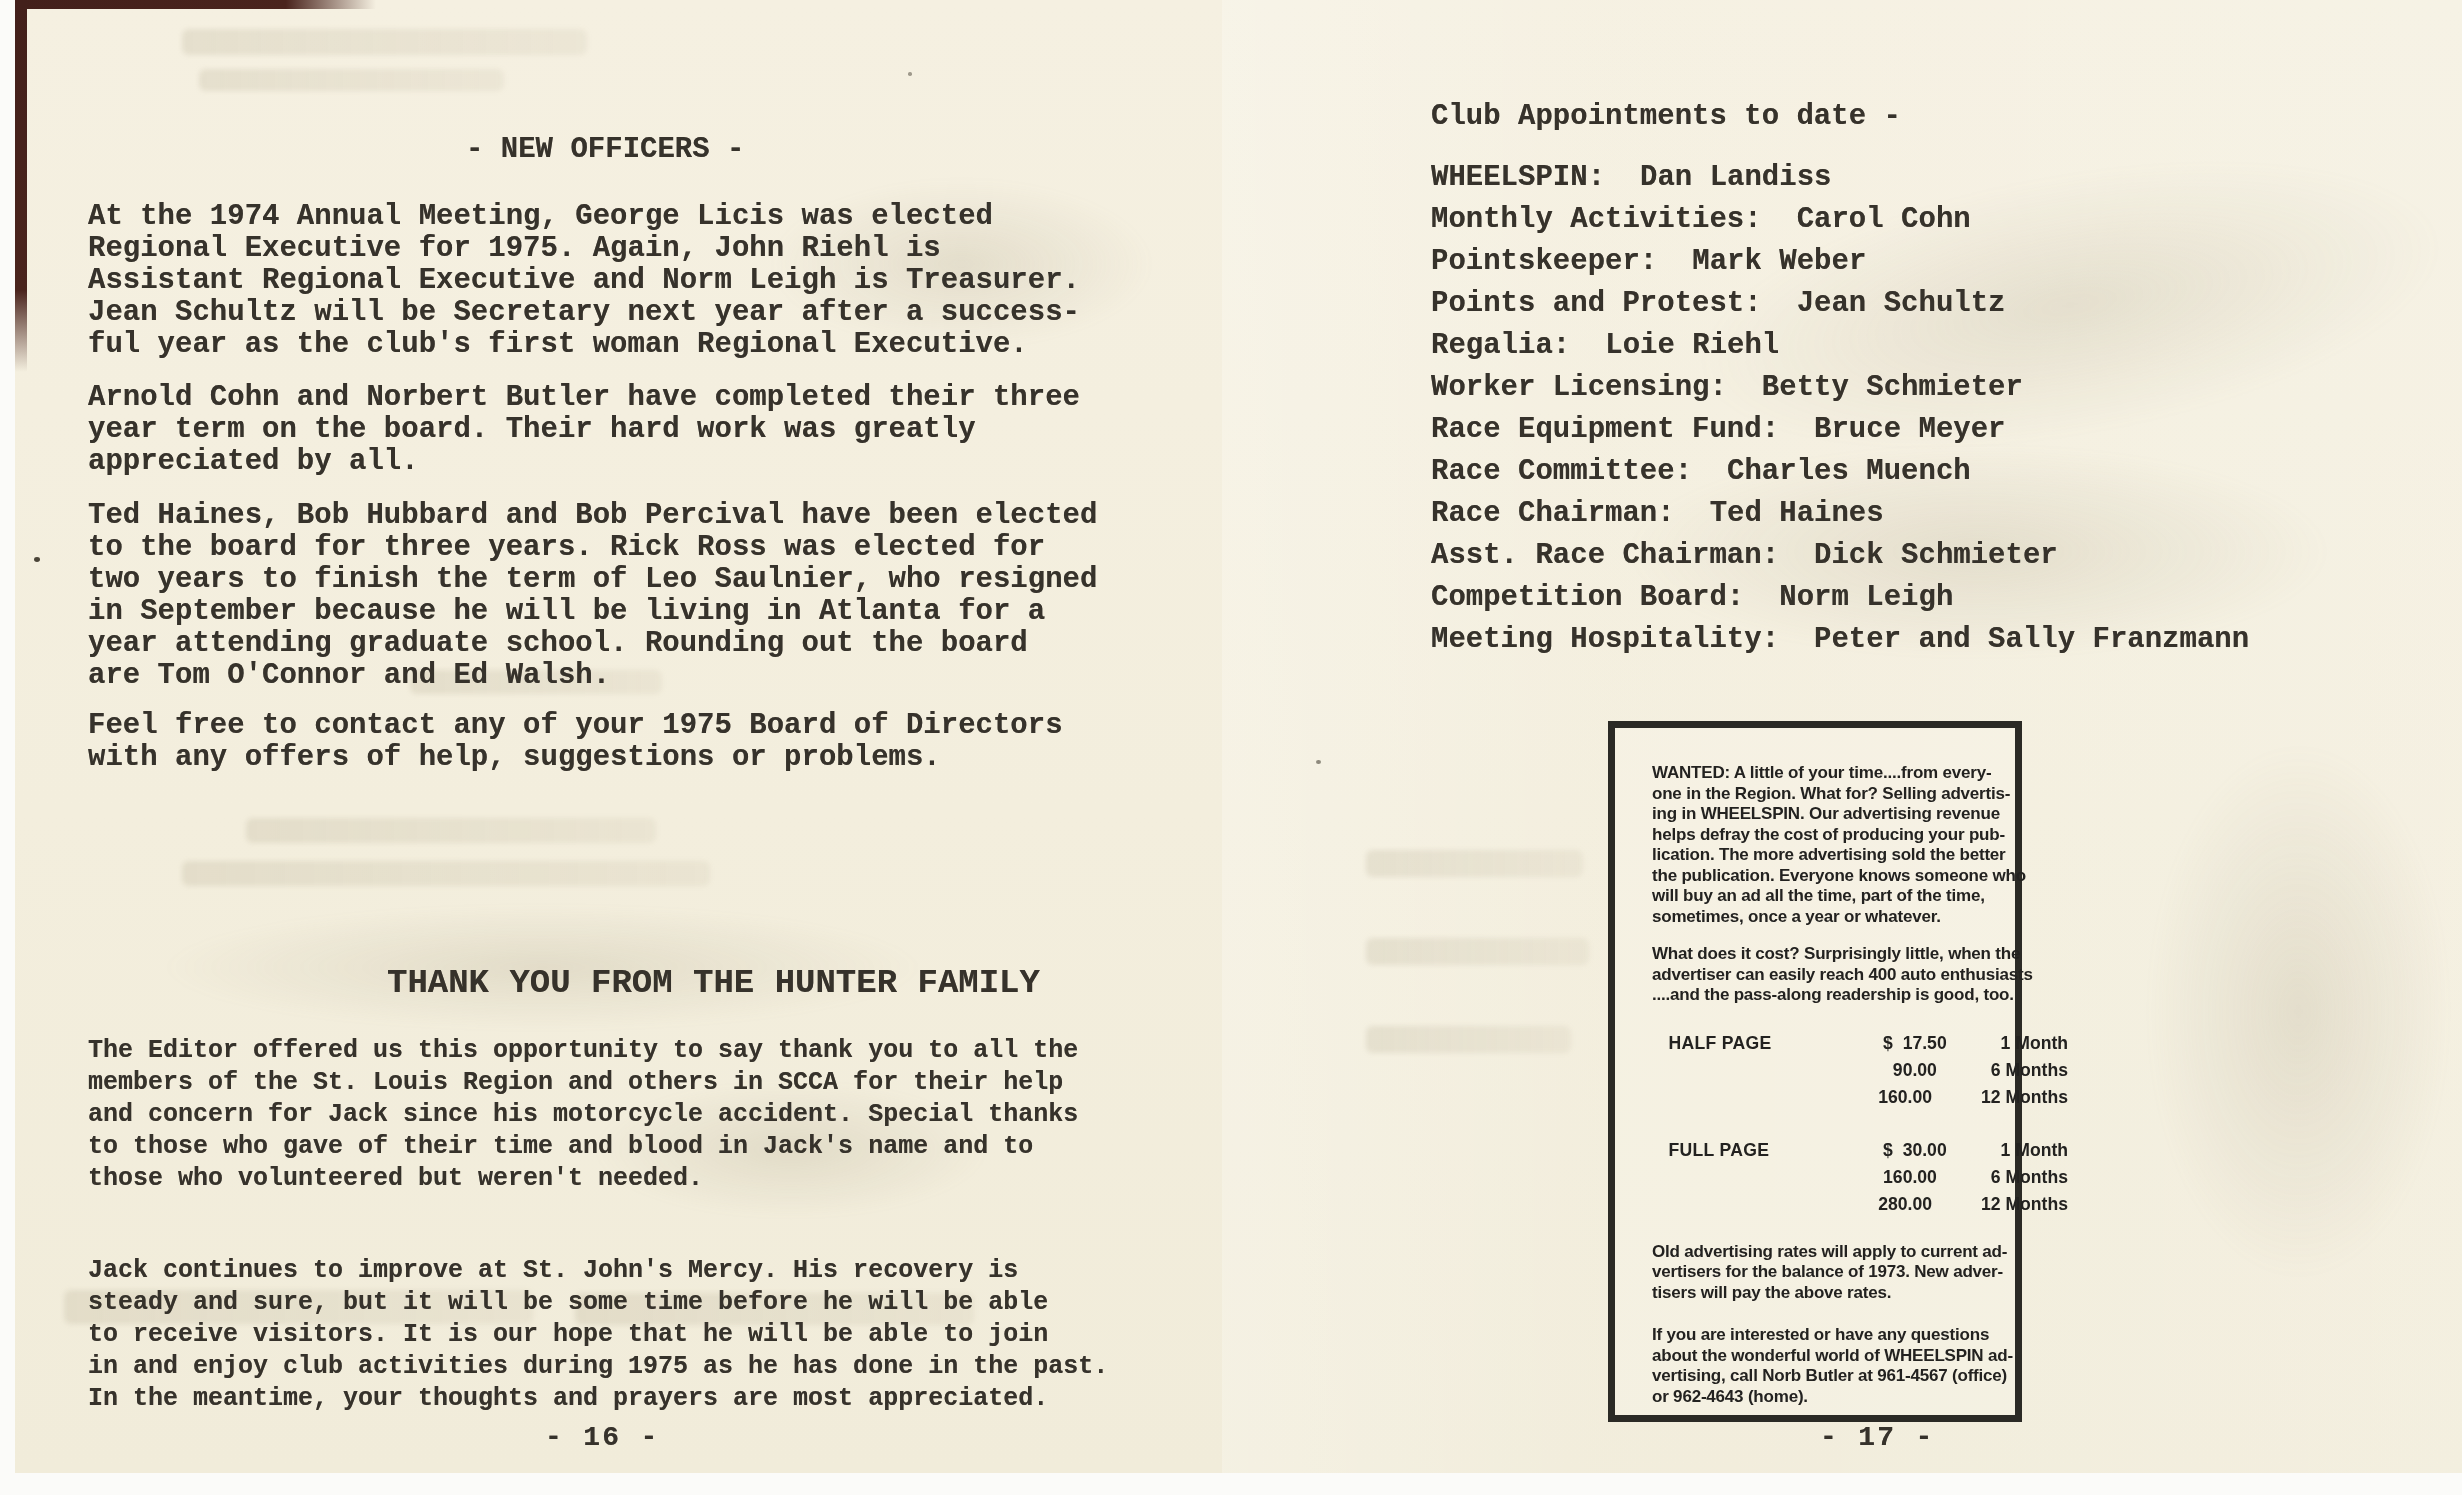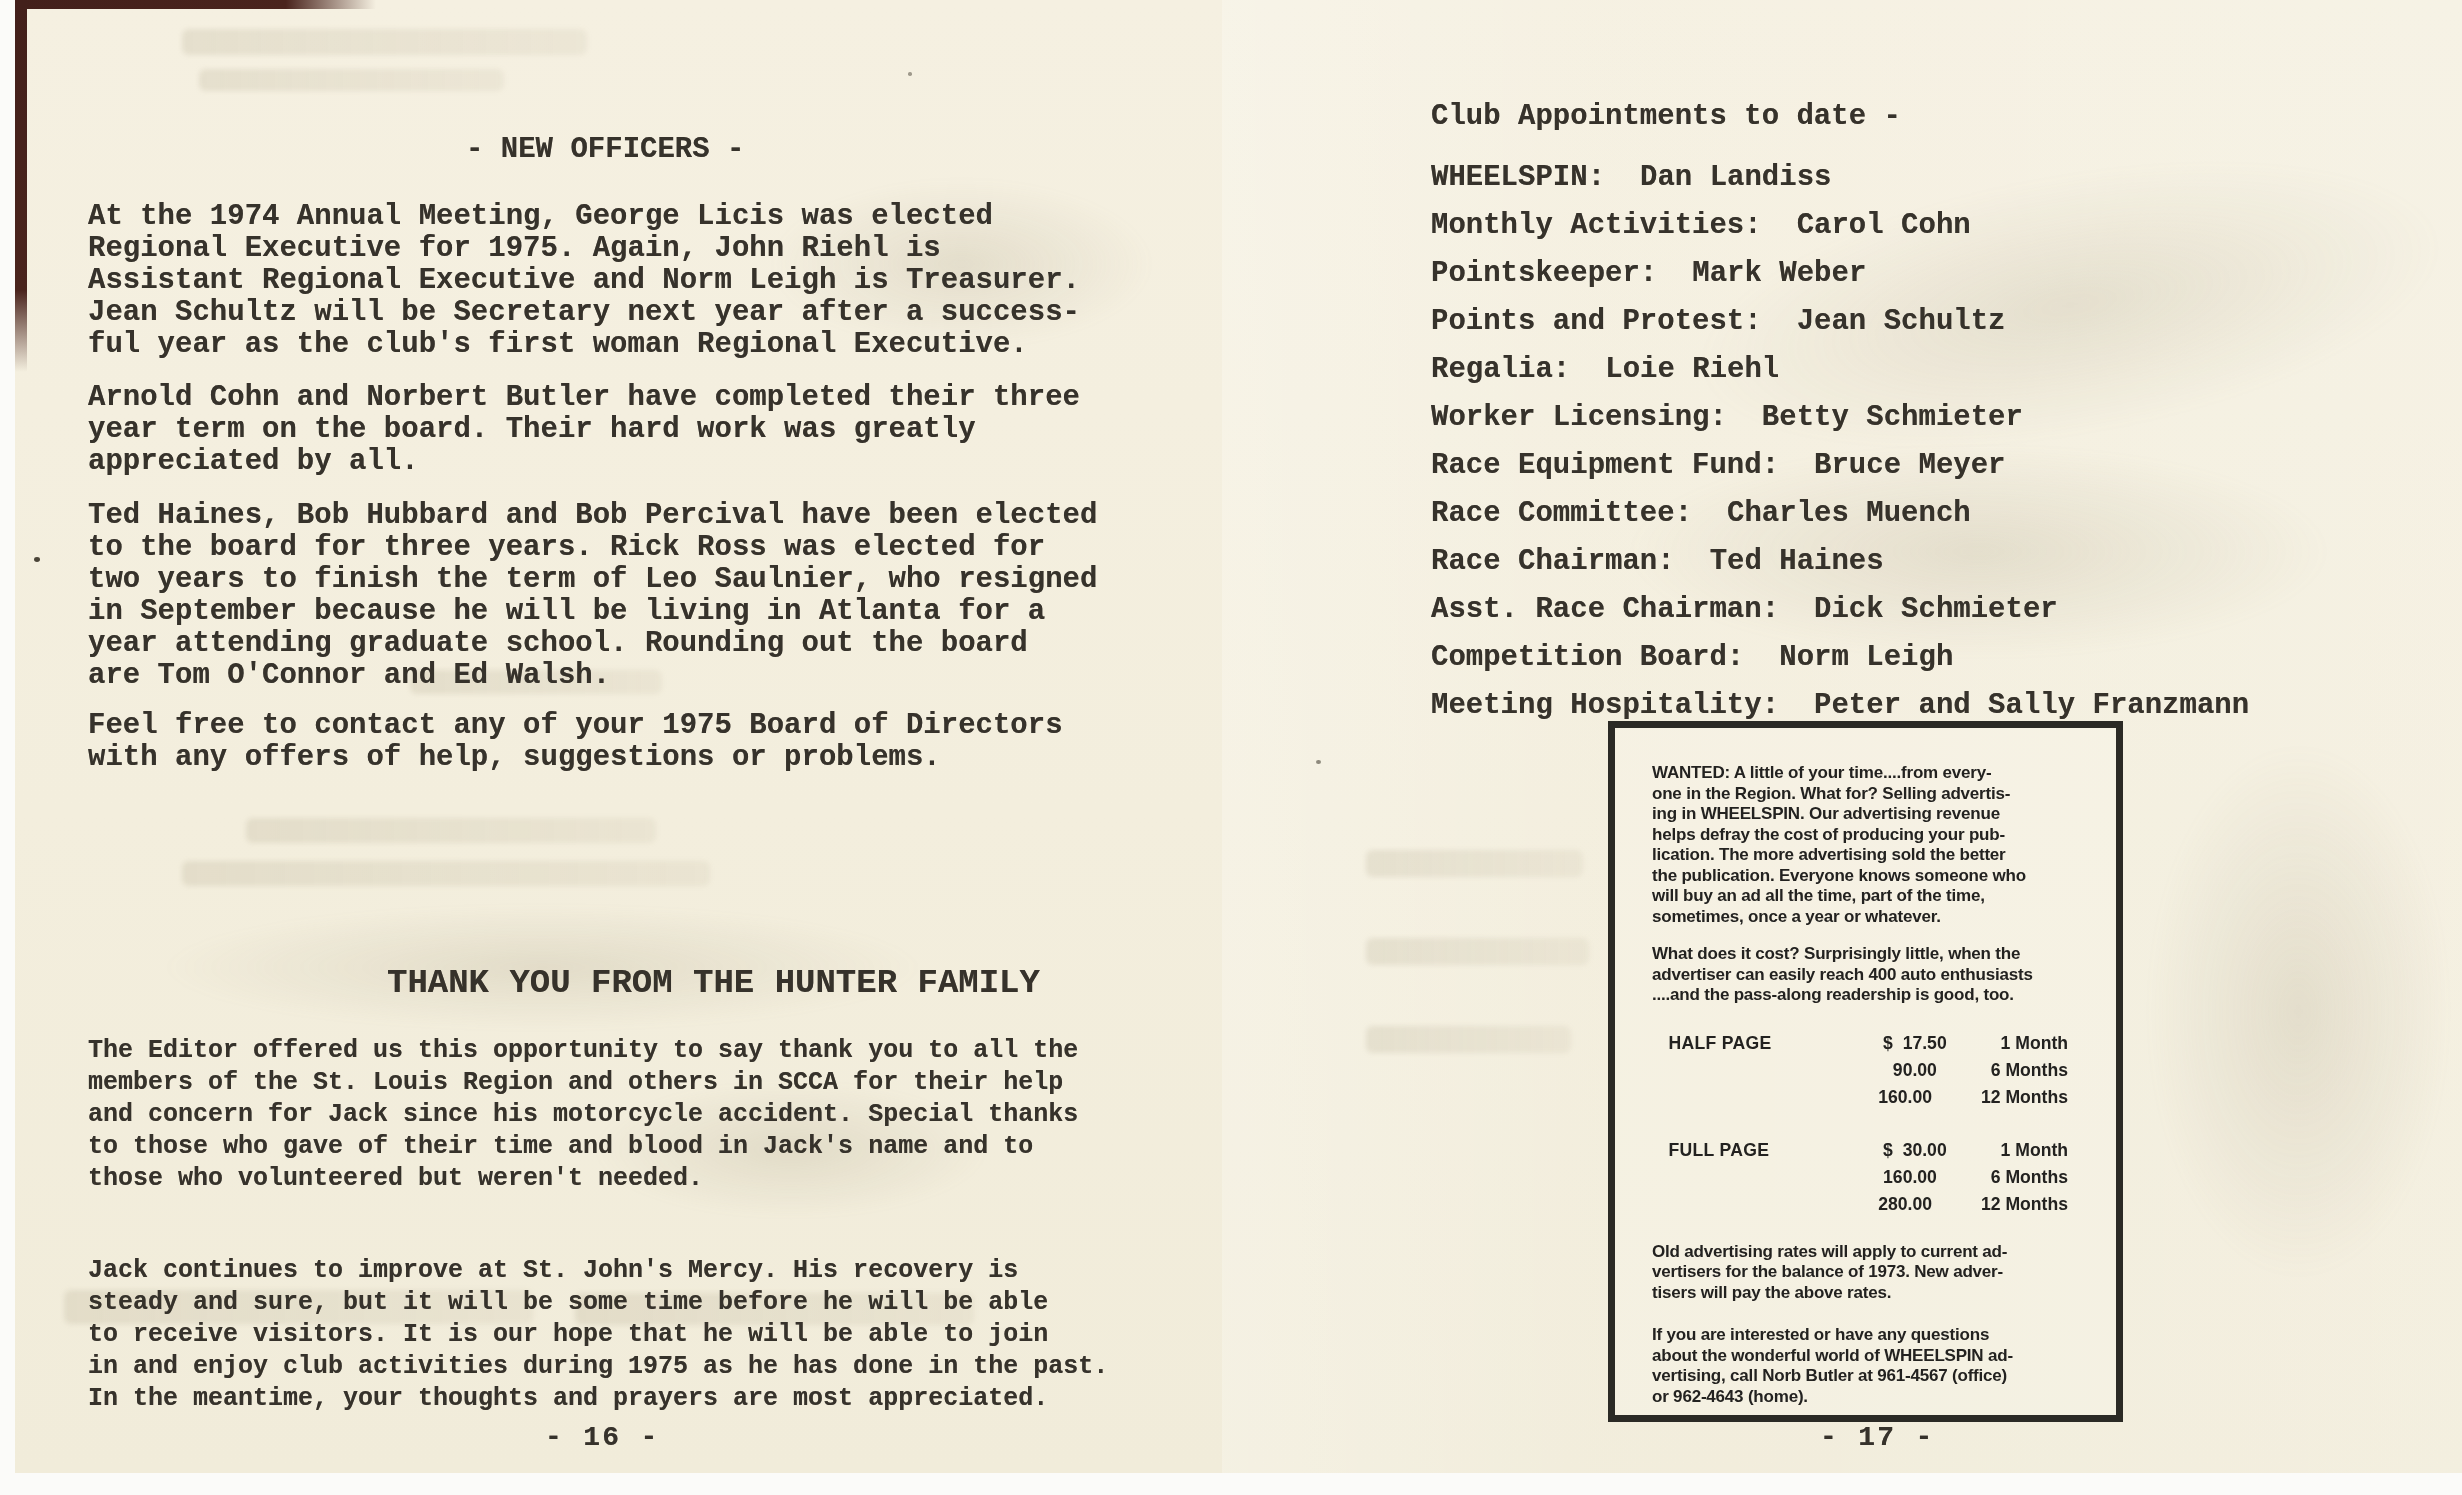--- a/index.html
+++ b/index.html
@@ -23,28 +23,28 @@
   
   .tw{position:absolute;color:#36322b;font-weight:700;text-shadow:0 0 0.6px rgba(54,50,43,0.55);}
   .tw p{margin:0;white-space:pre-line;}
   .body-lg{font-size:29px;line-height:32px;}
   .body-md{font-size:25px;line-height:32px;}
   .title-md{font-size:29px;line-height:32px;}
   .title-sm{font-size:34px;line-height:29px;}
   .pagenum{font-size:28px;letter-spacing:2.3px;}
 
   
-  .appt-list{position:absolute;left:1431px;top:163px;display:flex;flex-direction:column;row-gap:19px;
+  .appt-list{position:absolute;left:1431px;top:163px;display:flex;flex-direction:column;row-gap:13px;
     color:#36322b;font-weight:700;font-size:29px;line-height:29px;text-shadow:0 0 0.6px rgba(54,50,43,0.55);}
   .appt{white-space:pre;}
   .appt .name{margin-left:35px;}
   .appt.indent{}
 
   
-  .ad-box{position:absolute;left:1608px;top:721px;width:515px;height:701px;border:7px solid #2b2a25;
+  .ad-box{position:absolute;left:1608px;top:721px;width:414px;height:701px;border:7px solid #2b2a25;
     box-sizing:border-box;background:rgba(250,247,236,0.35);
     font-family:"Liberation Sans","DejaVu Sans",sans-serif;color:#232220;font-weight:700;}
   .ad-inner{position:absolute;left:37px;top:35px;width:416px;}
   .ad-inner p{margin:0;white-space:pre-line;font-size:17px;line-height:20.5px;letter-spacing:-0.2px;}
   .ad-p2{margin-top:17px !important;}
   .rate-table{margin-top:24.6px;margin-left:16.4px;display:flex;flex-direction:column;row-gap:26px;}
   .rate-group{display:flex;flex-direction:column;}
   .rate-row{display:flex;font-size:17.6px;line-height:27px;}
   .rate-size{width:176px;letter-spacing:0.3px;}
   .rate-price{width:106px;text-align:right;white-space:pre;}

